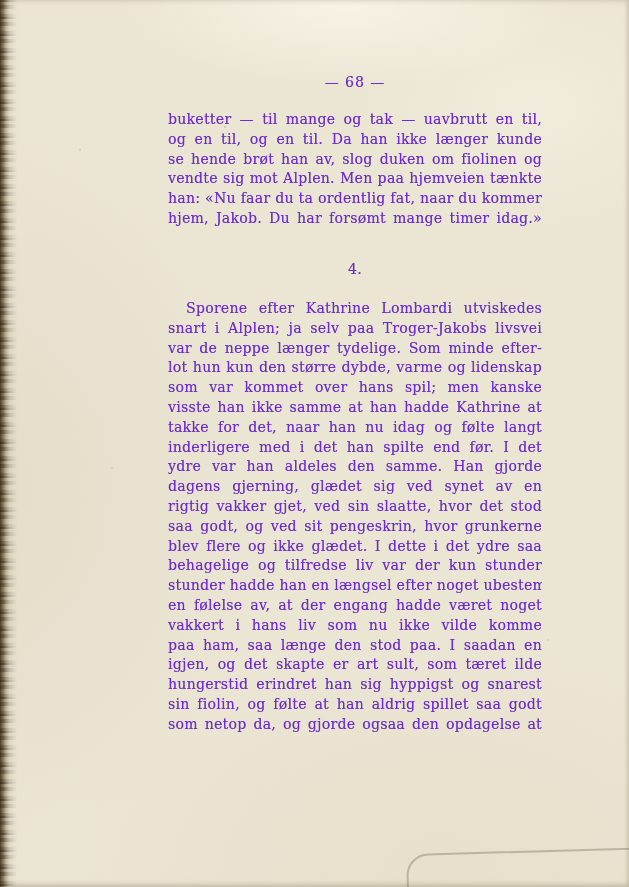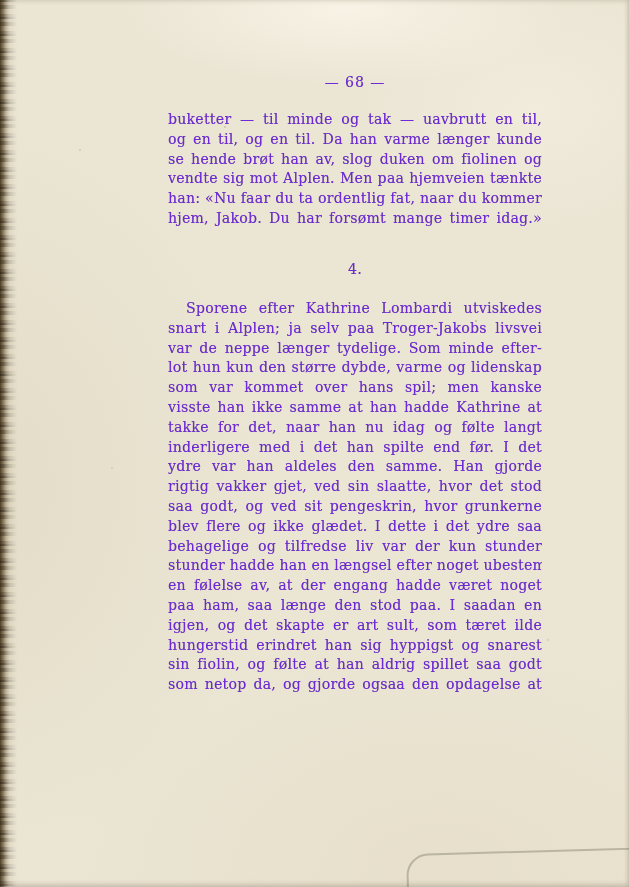--- a/index.html
+++ b/index.html
@@ -83,46 +83,48 @@
 </style>
 </head>
 <body>
 
 <div class="edge"></div>
 <div class="pocket-outline"></div>
 
 <div class="textcol pagenum">— 68 —</div>
 
 <div class="textcol para" id="para1">
-  <div class="line">buketter — til minde og tak — uavbrutt en til,</div>
-  <div class="line">og en til, og en til.  Da han varme længer kunde</div>
+  <div class="line">buketter — til mange og tak — uavbrutt en til,</div>
+  <div class="line">og en til, og en til.  Da han ikke længer kunde</div>
   <div class="line">se hende brøt han av, slog duken om fiolinen og</div>
   <div class="line">vendte sig mot Alplen.  Men paa hjemveien tænkte</div>
   <div class="line">han: «Nu faar du ta ordentlig fat, naar du kommer</div>
   <div class="line">hjem, Jakob.  Du har forsømt mange timer idag.»</div>
 </div>
 
 <div class="textcol" id="section-number">4.</div>
 
 <div class="textcol para" id="para2">
   <div class="line indent">Sporene efter Kathrine Lombardi utviskedes</div>
   <div class="line">snart i Alplen; ja selv paa Troger-Jakobs livsvei</div>
   <div class="line">var de neppe længer tydelige.  Som minde efter-</div>
   <div class="line">lot hun kun den større dybde, varme og lidenskap</div>
   <div class="line">som var kommet over hans spil; men kanske</div>
   <div class="line">visste han ikke samme at han hadde Kathrine at</div>
   <div class="line">takke for det, naar han nu idag og følte langt</div>
   <div class="line">inderligere med i det han spilte end før.  I det</div>
   <div class="line">ydre var han aldeles den samme.  Han gjorde</div>
+  <div class="line">dagens gjerning, glædet sig ved synet av en</div>
   <div class="line">rigtig vakker gjet, ved sin slaatte, hvor det stod</div>
   <div class="line">saa godt, og ved sit pengeskrin, hvor grunkerne</div>
   <div class="line">blev flere og ikke glædet.  I dette i det ydre saa</div>
   <div class="line">behagelige og tilfredse liv var der kun stunder</div>
   <div class="line">stunder hadde han en længsel efter noget ubestemt,</div>
   <div class="line">en følelse av, at der engang hadde været noget</div>
+  <div class="line">vakkert i hans liv som nu ikke vilde komme</div>
   <div class="line">paa ham, saa længe den stod paa.  I saadan en</div>
   <div class="line">igjen, og det skapte er art sult, som tæret ilde</div>
   <div class="line">hungerstid erindret han sig hyppigst og snarest</div>
   <div class="line">sin fiolin, og følte at han aldrig spillet saa godt</div>
   <div class="line">som netop da, og gjorde ogsaa den opdagelse at</div>
 </div>
 
 <div class="page-shade"></div>
 
 </body></html>

